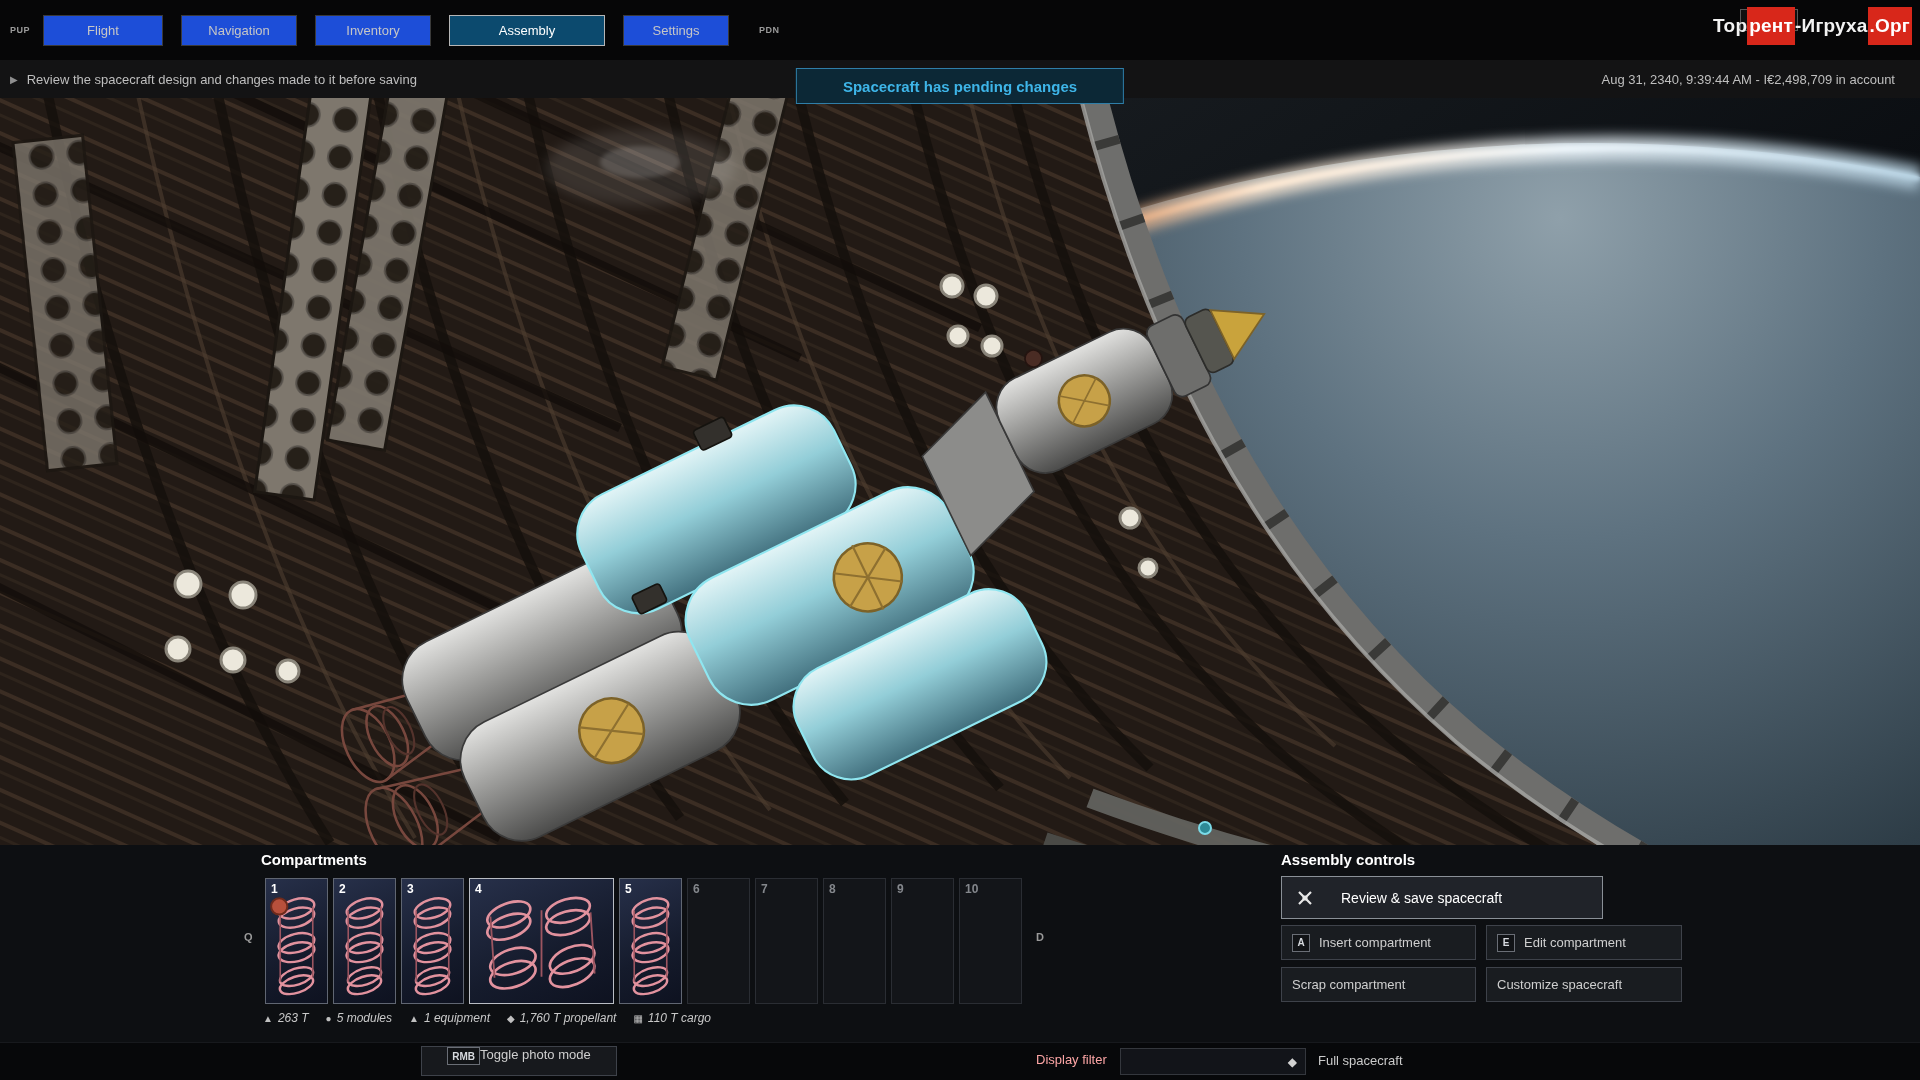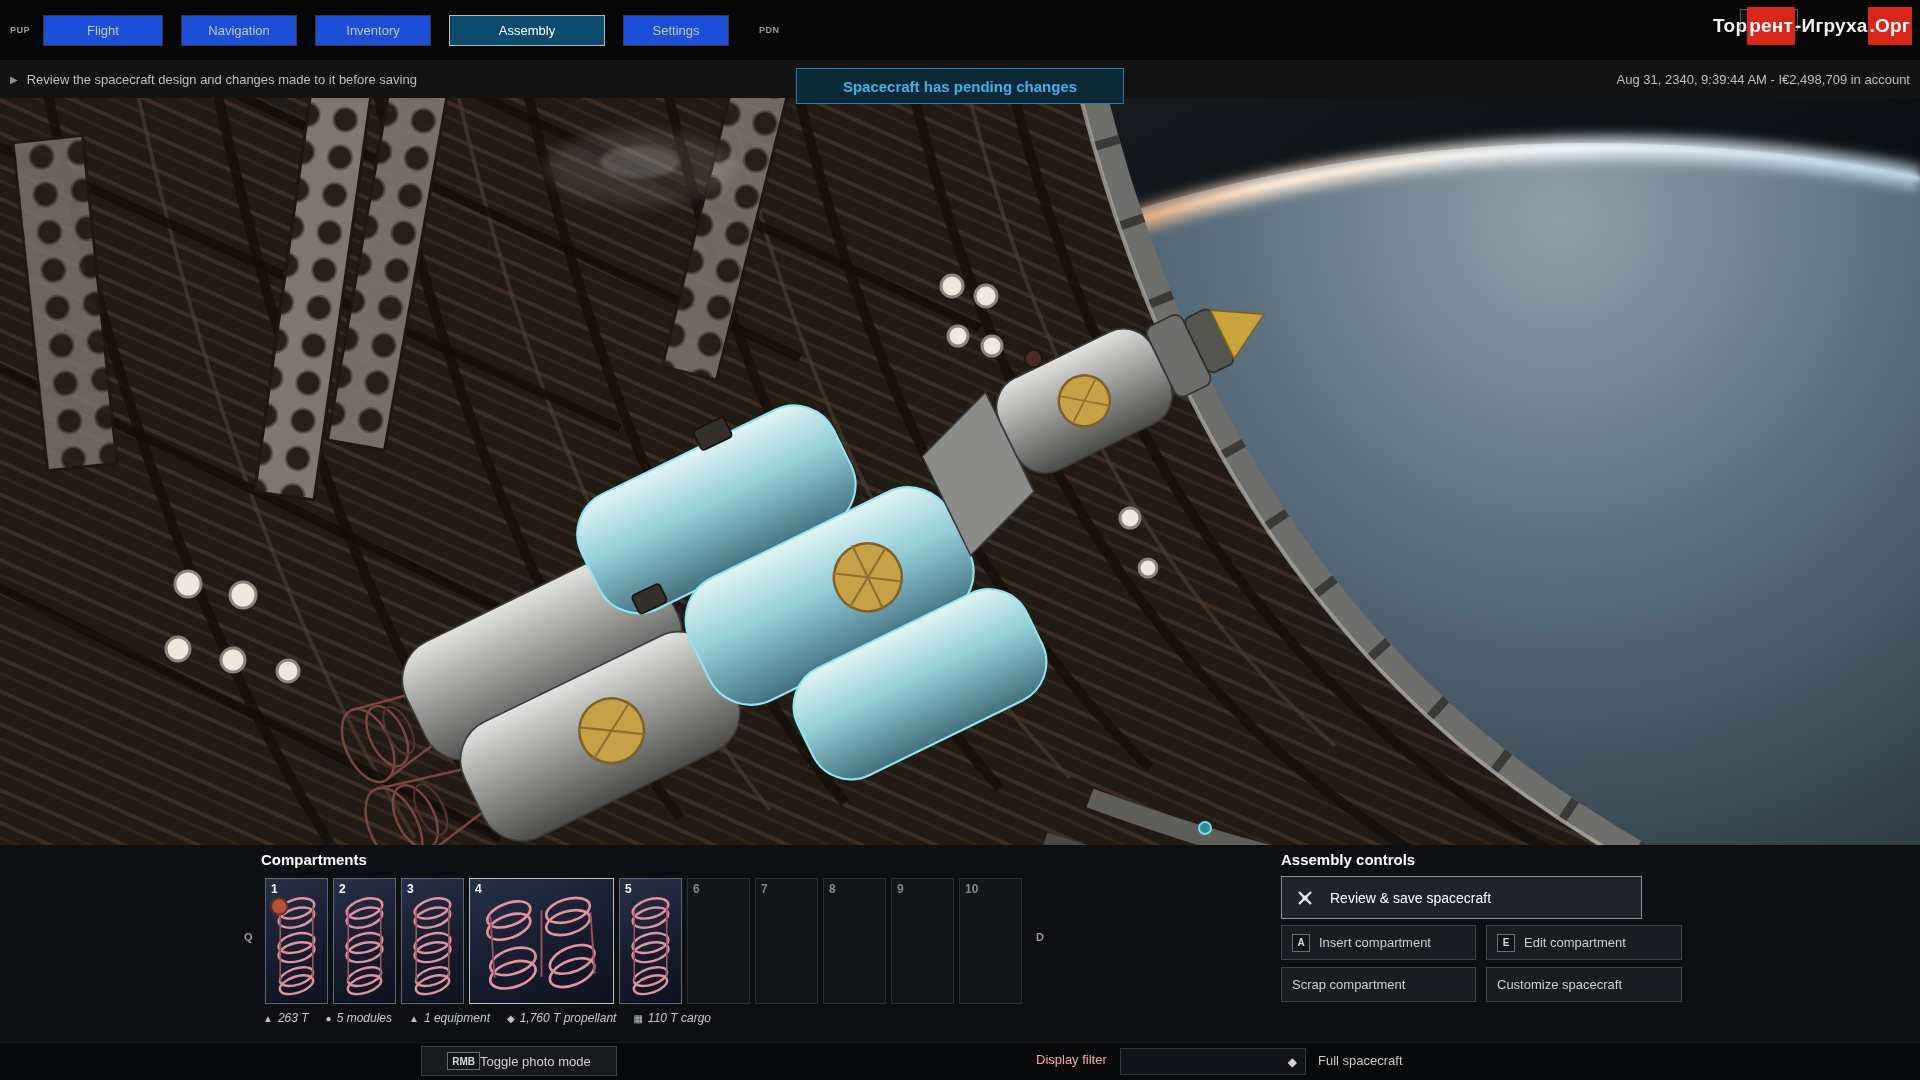--- a/index.html
+++ b/index.html
@@ -17,21 +17,21 @@
   .titlebar-boxes { position: absolute; top: 9px; right: 122px; display: flex; gap: 6px; z-index: 1; }
   .tbox { width: 26px; height: 22px; background: #101010; border: 1px solid #585858; cursor: pointer; }
   .watermark { position: absolute; top: 7px; right: 8px; font-size: 19px; font-weight: bold; display: flex; align-items: center; z-index: 3; letter-spacing: .2px; }
   .watermark .w { color: #f2f2f2; }
   .watermark .r { color: #fff; background: #d8271a; padding: 8px 2px; }
 
   
   .statusbar { position: absolute; top: 60px; left: 0; right: 0; height: 38px; background: #131314; display: flex; align-items: center; font-size: 13px; color: #bfbfbf; z-index: 5; }
   .status-left { display: flex; align-items: center; gap: 9px; margin-left: 10px; }
   .play-icon { font-size: 10px; color: #8f8f8f; }
-  .status-right { margin-left: auto; margin-right: 10px; }
+  .status-right { margin-left: auto; margin-right: 25px; }
   .pending { position: absolute; top: 68px; left: 50%; transform: translateX(-50%); height: 36px; padding: 0 46px; background: #0c2836; border: 1px solid #2f7ea8; color: #3eb5e8; font-weight: bold; font-size: 15px; display: flex; align-items: center; z-index: 7; white-space: nowrap; }
 
   
   .viewport { position: absolute; top: 98px; left: 0; width: 1920px; height: 747px; overflow: hidden; background: #0a0d11; cursor: grab; }
   .viewport svg.scene { display: block; width: 1920px; height: 747px; }
 
   
   .bottom-panel { position: absolute; top: 845px; left: 0; right: 0; height: 197px; background: #0d0f12; z-index: 6; }
   .panel-title { position: absolute; font-size: 15px; font-weight: bold; color: #fff; }
   .comp-title { left: 261px; top: 6px; }
@@ -46,31 +46,31 @@
   .slot.selected { border-color: #b9bdc4; }
   .slot.empty { background: #131519; border: 1px solid #2a2d33; }
   .slot .thumb { position: absolute; inset: 0; width: 100%; height: 100%; }
   .slot .num { position: absolute; top: 3px; left: 5px; font-size: 12px; font-weight: bold; color: #fff; }
   .slot.empty .num { color: #84878c; }
   .stats { position: absolute; left: 263px; top: 166px; display: flex; gap: 17px; align-items: center; font-size: 12px; font-style: italic; color: #c9c9c9; }
   .stat { display: flex; align-items: center; gap: 5px; }
   .sicon { font-size: 10px; font-style: normal; color: #c0c0c0; }
 
   button { font-family: "Liberation Sans", sans-serif; cursor: pointer; }
-  .review-btn { position: absolute; left: 1281px; top: 31px; width: 361px; height: 43px; background: #202329; border: 1px solid #8a9097; color: #fff; font-size: 14px; display: flex; align-items: center; gap: 16px; padding-left: 14px; }
+  .review-btn { position: absolute; left: 1281px; top: 31px; width: 322px; height: 43px; background: #202329; border: 1px solid #8a9097; color: #fff; font-size: 14px; display: flex; align-items: center; gap: 27px; padding-left: 14px; }
   .abtn { position: absolute; height: 35px; background: #191c20; border: 1px solid #3e424a; color: #cfcfcf; font-size: 13px; display: flex; align-items: center; gap: 9px; padding-left: 10px; }
   .abtn.insert { left: 1281px; top: 80px; width: 195px; }
   .abtn.edit { left: 1486px; top: 80px; width: 196px; }
   .abtn.scrap { left: 1281px; top: 122px; width: 195px; }
   .abtn.customize { left: 1486px; top: 122px; width: 196px; }
   .key { display: inline-flex; align-items: center; justify-content: center; min-width: 18px; height: 18px; padding: 0 4px; background: #111316; border: 1px solid #6a6e76; color: #d6d9de; font-size: 10px; font-weight: bold; font-style: normal; }
 
   
   .bottombar { position: absolute; top: 1042px; left: 0; right: 0; height: 38px; background: #07080a; border-top: 1px solid #17191d; z-index: 6; }
-  .photo-btn { position: absolute; left: 421px; top: 3px; width: 196px; height: 30px; background: #17191d; border: 1px solid #3e424a; color: #cfcfcf; font-size: 13px; display: flex; align-items: center; justify-content: center; }
+  .photo-btn { position: absolute; left: 421px; top: 3px; width: 196px; height: 30px; background: #17191d; border: 1px solid #3e424a; color: #cfcfcf; font-size: 13px; display: flex; justify-content: center; }
   .filter-label { position: absolute; left: 1036px; top: 9px; font-size: 13px; color: #fca5a5; }
   .filter-box { position: absolute; left: 1120px; top: 5px; width: 186px; height: 27px; background: #121419; border: 1px solid #34373d; display: flex; align-items: center; justify-content: flex-end; padding-right: 8px; cursor: pointer; }
   .filter-diamond { font-size: 12px; color: #d2d2d2; }
   .filter-value { position: absolute; left: 1318px; top: 10px; font-size: 13px; color: #cbcbcb; }
 </style>
 </head>
 <body>
 
 <svg style="position:absolute;width:0;height:0;overflow:hidden" aria-hidden="true">
   <symbol id="coil-sym" viewBox="0 0 60 120">

